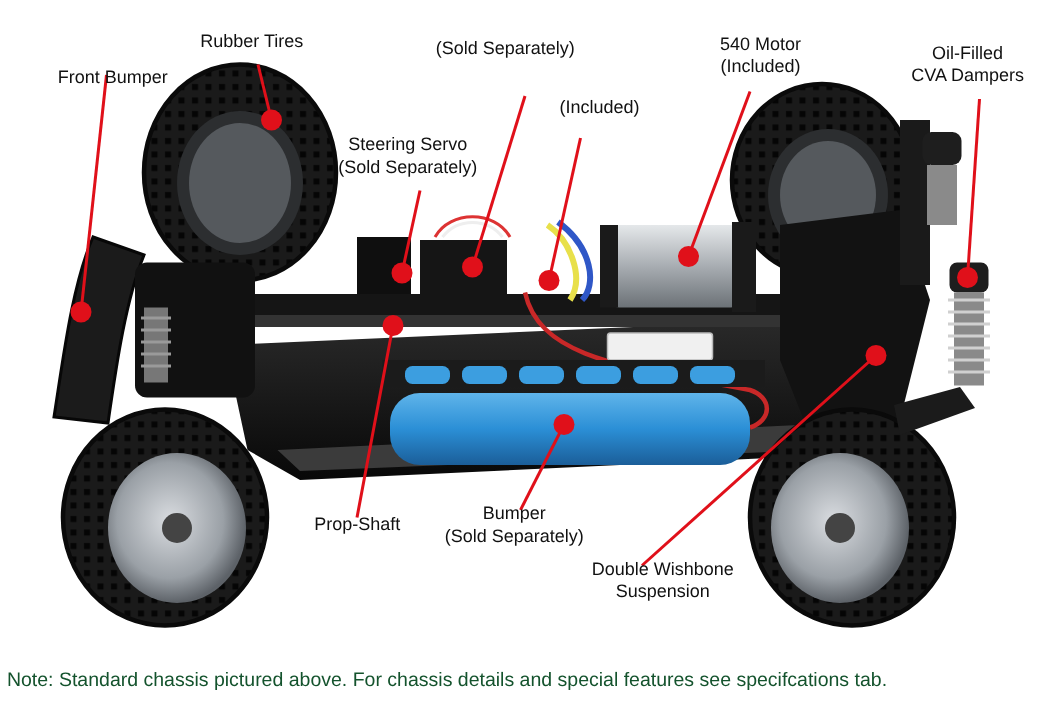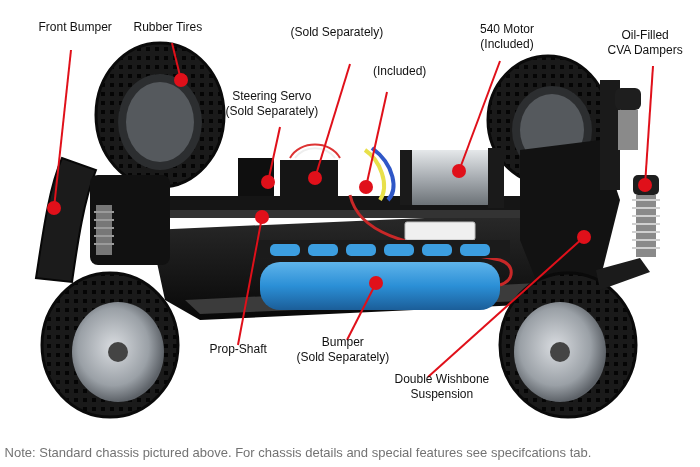--- a/index.html
+++ b/index.html
@@ -1,21 +1,21 @@
 <!DOCTYPE html>
 <html><head>
 <meta charset="utf-8">
 <style>
   html, body { margin:0; padding:0; background:#ffffff; }
   body { width:700px; height:467px; position:relative; overflow:hidden; font-family:"Liberation Sans", sans-serif; }
   .stage { position:absolute; left:0; top:0; width:700px; height:467px; }
   .chassis-art { position:absolute; left:0; top:0; width:700px; height:467px; }
   .label { position:absolute; font-size:12px; color:#111; text-align:center; line-height:15px; white-space:nowrap; }
   .label span { display:block; }
-  .note { position:absolute; left:0; width:596px; top:445px; text-align:center; font-size:13px; color:#737373; }
+  .note { position:absolute; left:0; width:596px; top:445px; text-align:center; font-size:13px; color:#14532d; }
 </style>
 </head>
 <body>
 
 <div class="stage">
 
   <svg class="chassis-art" viewBox="0 0 700 467" width="700" height="467">
     <defs>
       <radialGradient id="tire" cx="50%" cy="50%" r="50%">
         <stop offset="0%" stop-color="#3a3a3a"></stop>
@@ -153,21 +153,21 @@
       <circle cx="645" cy="185" r="7" fill="#e0101a"></circle>
       <line x1="238" y1="345" x2="262" y2="217" stroke="#e0101a" stroke-width="2"></line>
       <circle cx="262" cy="217" r="7" fill="#e0101a"></circle>
       <line x1="347" y1="340" x2="376" y2="283" stroke="#e0101a" stroke-width="2"></line>
       <circle cx="376" cy="283" r="7" fill="#e0101a"></circle>
       <line x1="428" y1="377" x2="584" y2="237" stroke="#e0101a" stroke-width="2"></line>
       <circle cx="584" cy="237" r="7" fill="#e0101a"></circle>
     </svg>
 
   <div id="labels">
-      <div class="label" style="left: 38.5px; top: 20px;">
+      <div class="label" style="left: 38.5px; top: 44px;">
         <span>Front Bumper</span>
       </div>
       <div class="label" style="left: 133.5px; top: 20px;">
         <span>Rubber Tires</span>
       </div>
       <div class="label" style="left: 290.5px; top: 25px;">
         <span>(Sold Separately)</span>
       </div>
       <div class="label" style="left: 225.5px; top: 89px;">
         <span>Steering Servo</span>

